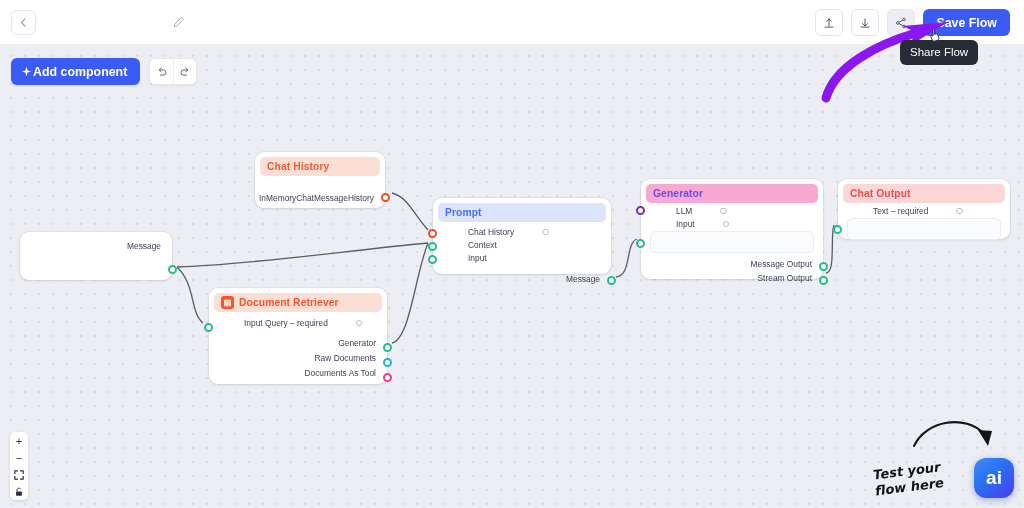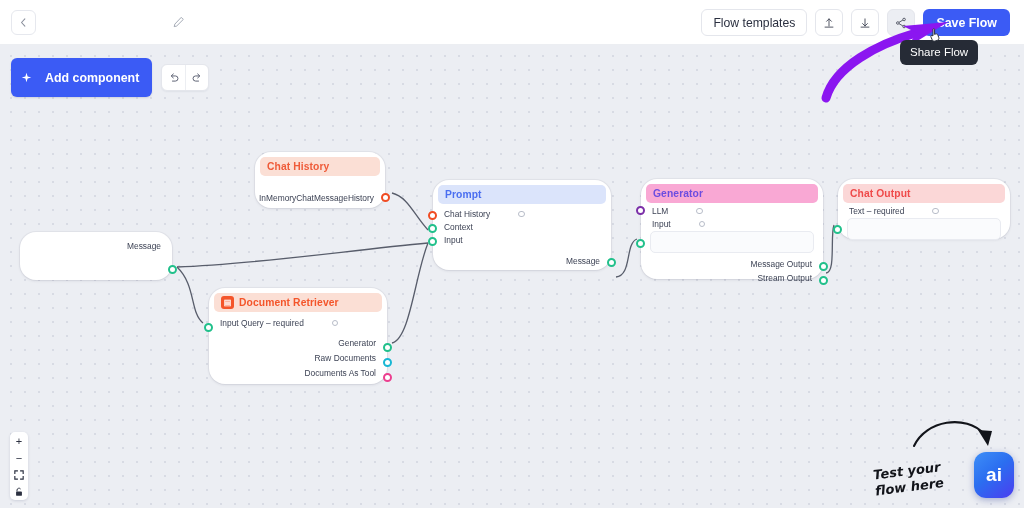--- a/index.html
+++ b/index.html
@@ -85,43 +85,43 @@
     overflow: hidden;
   }
 
   
   .canvas-toolbar {
     position: absolute; left: 11px; top: 13px;
     display: flex; align-items: center; gap: 9px;
     z-index: 30;
   }
   .add-component {
-    height: 39px; padding: 0 13px 0 10px;
+    height: 27px; padding: 0 13px 0 10px;
     background: #3b5bf5; color: #fff;
     border-radius: 6px; font-size: 12.4px; font-weight: 600;
-    display: flex; align-items: center; gap: 13px;
+    display: flex; align-items: center; gap: 1px;
     box-shadow: 0 1px 2px rgba(20,30,70,.13);
   }
   .undo-redo {
     display: flex; background: #fff; border-radius: 6px;
     border: 1px solid #e4e6ec; overflow: hidden;
     box-shadow: 0 1px 2px rgba(20,30,70,.06);
   }
   .undo-redo > div {
     width: 23px; height: 25px;
     display: flex; align-items: center; justify-content: center;
     color: #5d6374; font-size: 12px;
   }
   .undo-redo > div + div { border-left: 1px solid #eceef2; }
 
   
   .node {
     position: absolute;
     background: #fff;
-    border-radius: 16px;
+    border-radius: 9px;
     box-shadow: 0 1px 3px rgba(26,32,56,.10), 0 0 0 1px rgba(26,32,56,.04);
     z-index: 10;
     overflow: visible;
   }
   .node-head {
     height: 19px; margin: 5px 5px 0 5px;
     border-radius: 5px;
     display: flex; align-items: center; gap: 5px;
     padding: 0 7px;
     font-size: 10.3px; font-weight: 700;
@@ -138,20 +138,21 @@
   .port.orange { border-color: #f04c23; }
   .port.green  { border-color: #21c08b; }
   .port.purple { border-color: #7b2fa8; }
   .port.cyan   { border-color: #18b7d4; }
   .port.pink   { border-color: #ec3f8f; }
 
   .row-label {
     font-size: 8.4px; color: #3d4355;
     display: flex; align-items: center; gap: 3px;
     white-space: nowrap;
+    margin-left: 24px;
   }
   .row-left  { position: absolute; left: 11px; gap: 28px; }
   .row-right { position: absolute; right: 11px; }
   .info-dot {
     display: inline-block; width: 6.5px; height: 6.5px;
     border-radius: 50%; border: 1px solid #b8bdc9;
     font-size: 5px; line-height: 5px; text-align: center; color: #b8bdc9;
   }
   .field-box {
     position: absolute;
@@ -174,21 +175,21 @@
     z-index: 30;
   }
   .view-controls > div {
     height: 17px; display: flex; align-items: center; justify-content: center;
     color: #2b3040; font-size: 11px;
   }
 
   
   .ai-fab {
     position: absolute; right: 10px; bottom: 10px;
-    width: 40px; height: 46px; border-radius: 12px;
+    width: 40px; height: 40px; border-radius: 12px;
     background: linear-gradient(140deg,#3d8ef7 0%,#2b6ef0 45%,#4b3df0 100%);
     display: flex; align-items: center; justify-content: center;
     color: #fff; font-size: 19px; font-weight: 600;
     box-shadow: 0 2px 7px rgba(30,50,140,.35);
     z-index: 35;
   }
   .handwrite {
     position: absolute; right: 60px; bottom: 14px;
     width: 90px; color: #12141a;
     font-family: "DejaVu Sans", sans-serif;
@@ -207,21 +208,20 @@
     <div class="back-btn">
       <svg width="9" height="9" viewBox="0 0 10 10">
         <path d="M6.5 1 L2.8 5 L6.5 9" fill="none" stroke="#8a8f9c" stroke-width="1.2" stroke-linecap="round" stroke-linejoin="round"></path>
       </svg>
     </div>
     <svg class="edit-title-icon" viewBox="0 0 14 14">
       <path d="M9.6 1.6 L12 4 L4.3 11.7 L1.4 12.4 L2.1 9.5 Z" fill="none" stroke="#9aa0ad" stroke-width="1.05" stroke-linejoin="round"></path>
     </svg>
 
     <div class="hdr-right">
-      <div class="btn-outline">Flow templates</div>
       <div class="icon-btn">
         <svg width="12" height="12" viewBox="0 0 14 14">
           <path d="M7 10.5 V2.2 M4.2 5 L7 2.2 L9.8 5" fill="none" stroke="#494e5c" stroke-width="1.1" stroke-linecap="round" stroke-linejoin="round"></path>
           <path d="M2.4 11.8 H11.6" stroke="#494e5c" stroke-width="1.1" stroke-linecap="round"></path>
         </svg>
       </div>
       <div class="icon-btn">
         <svg width="12" height="12" viewBox="0 0 14 14">
           <path d="M7 2.2 V10.5 M4.2 7.7 L7 10.5 L9.8 7.7" fill="none" stroke="#494e5c" stroke-width="1.1" stroke-linecap="round" stroke-linejoin="round"></path>
           <path d="M2.4 11.8 H11.6" stroke="#494e5c" stroke-width="1.1" stroke-linecap="round"></path>
@@ -294,21 +294,21 @@
       <div class="port orange" style="right:-5px;top:41px"></div>
     </div>
 
     <div class="node" style="left:20px;top:187px;width:152px;height:48px">
       <div class="node-body" style="height:24px">
         <div class="row-label row-right" style="top:9px">Message</div>
       </div>
       <div class="port green" style="right:-5px;top:33px"></div>
     </div>
 
-    <div class="node" style="left:433px;top:135px;width:178px;height:90px">
+    <div class="node" style="left:433px;top:153px;width:178px;height:76px">
       <div class="node-head" style="background:#dbe4fb;color:#4a6ef0">Prompt</div>
       <div class="node-body" style="height:66px">
         <div class="row-label row-left" style="top:5px">
           <span>Chat History</span>
           <span class="info-dot"></span>
         </div>
         <div class="row-label row-left" style="top:18px">Context</div>
         <div class="row-label row-left" style="top:31px">Input</div>
         <div class="row-label row-right" style="top:52px">Message</div>
       </div>

